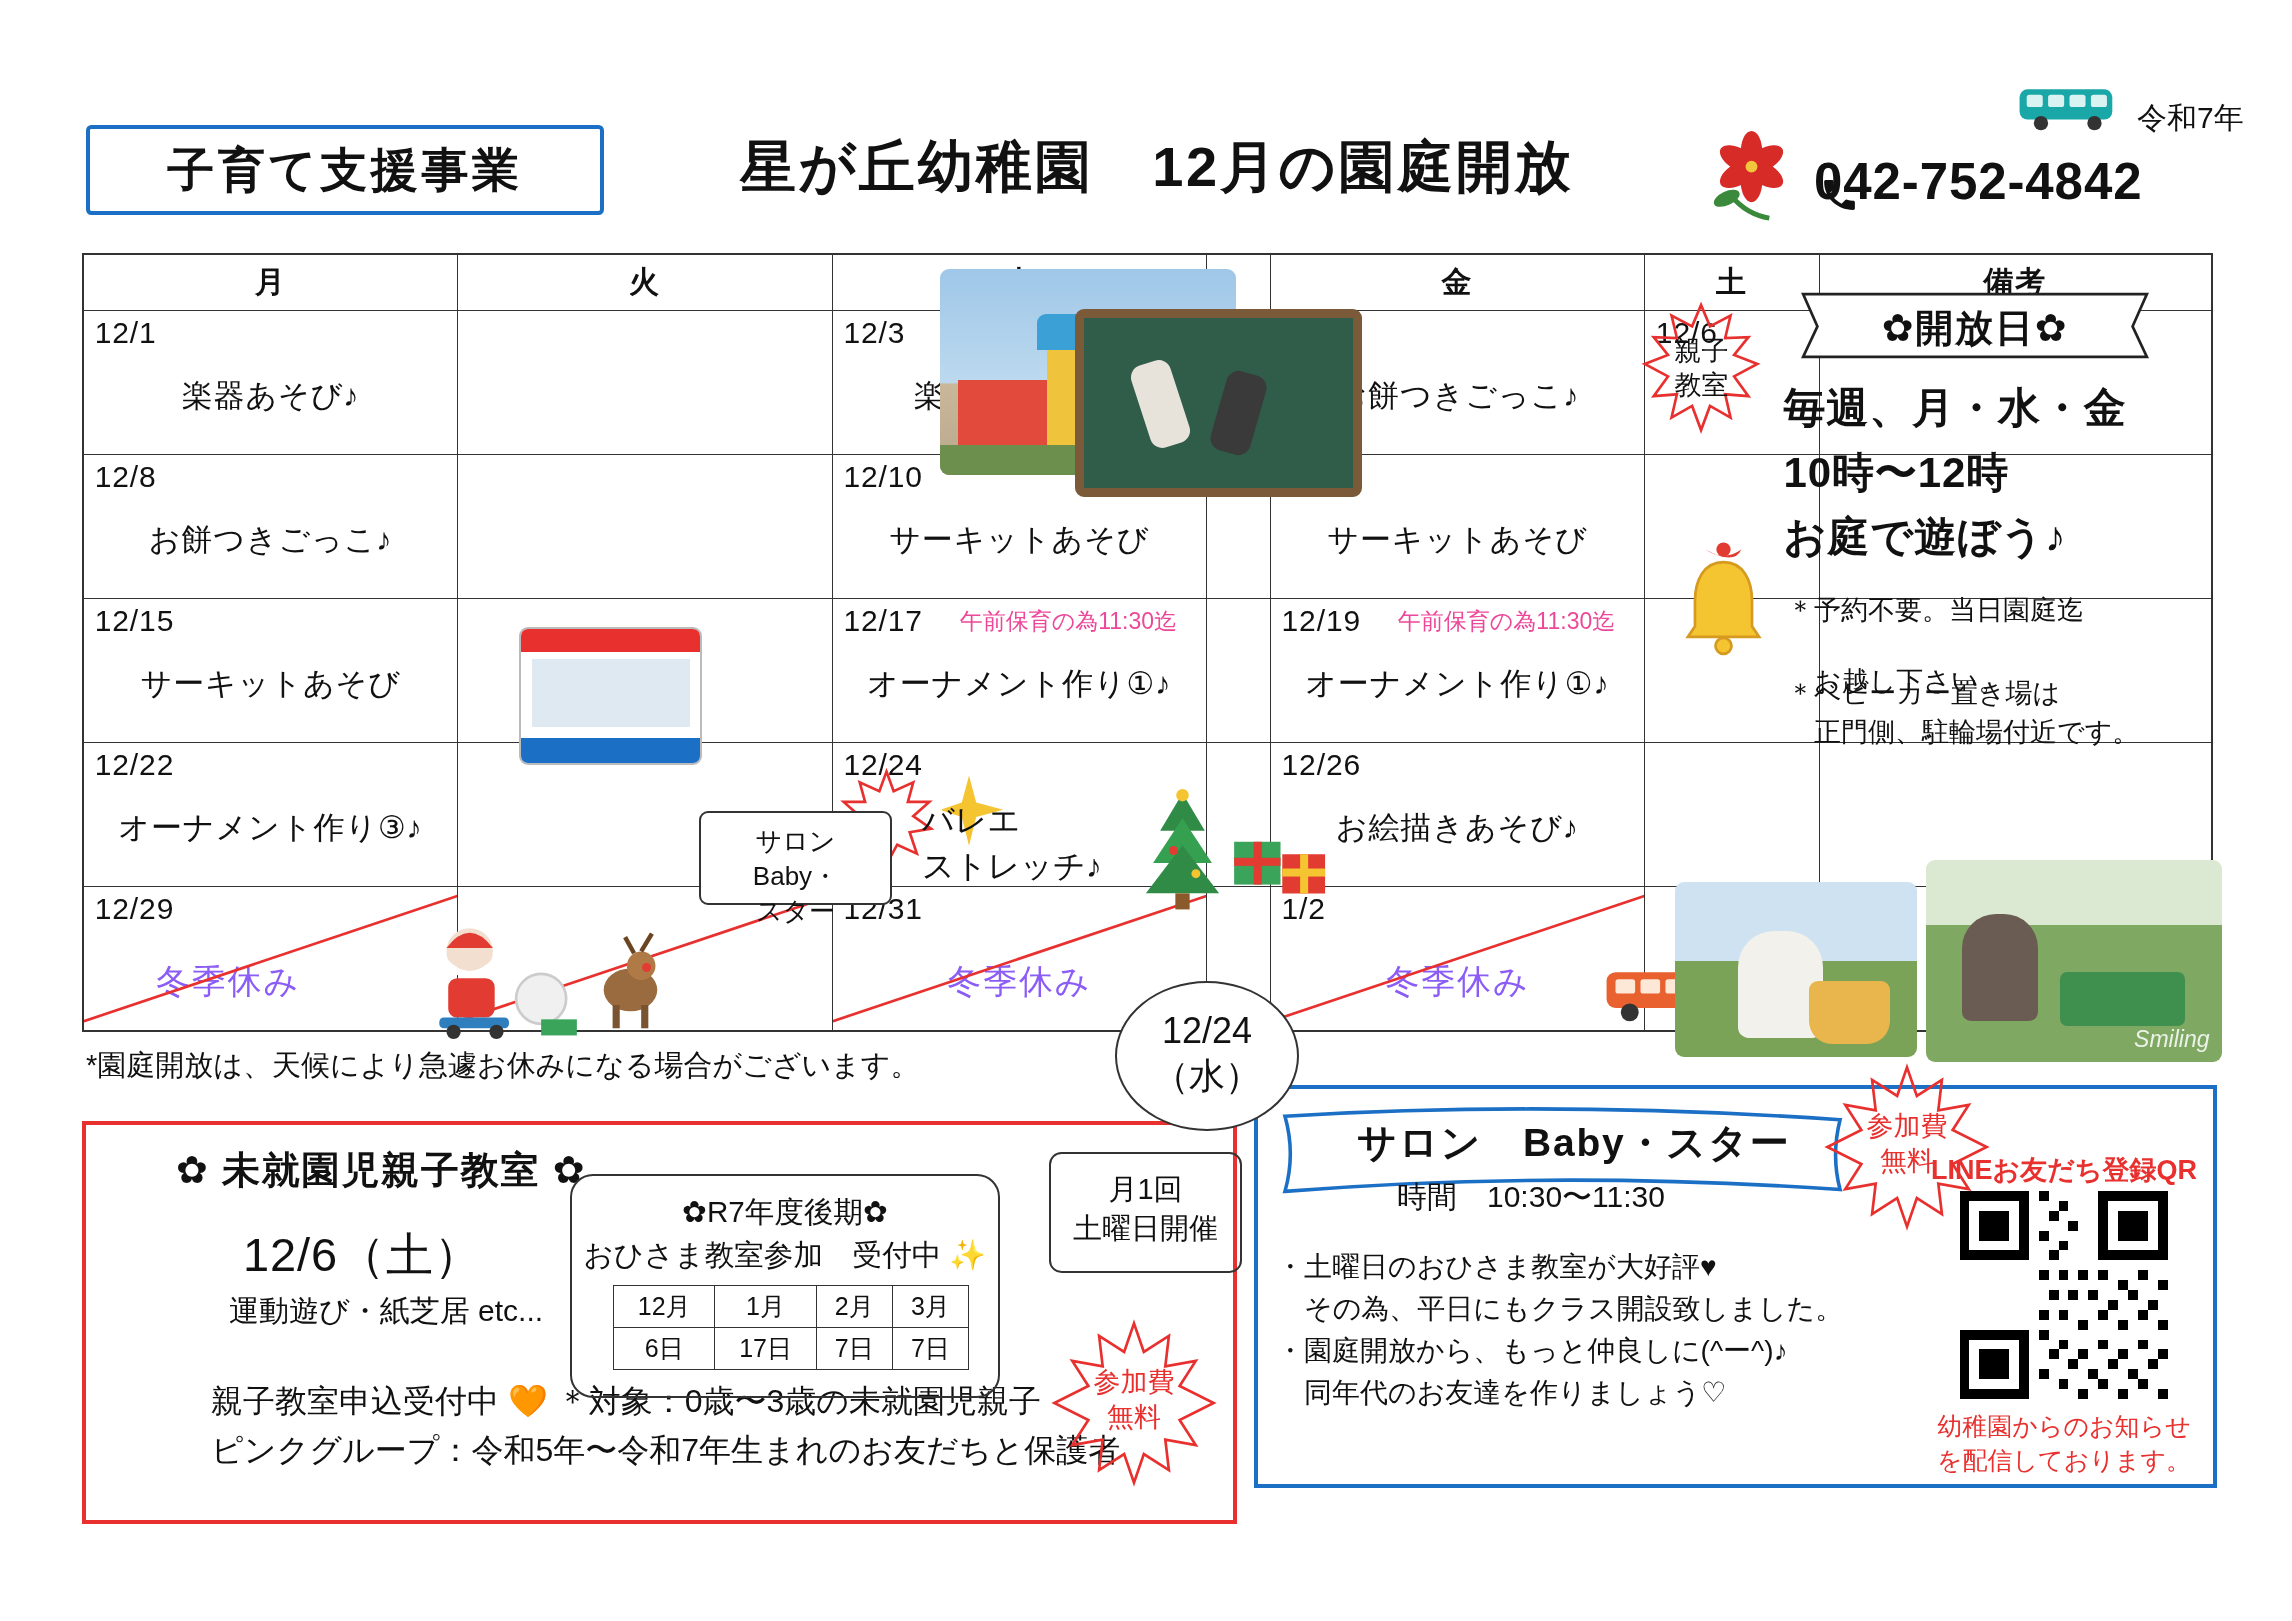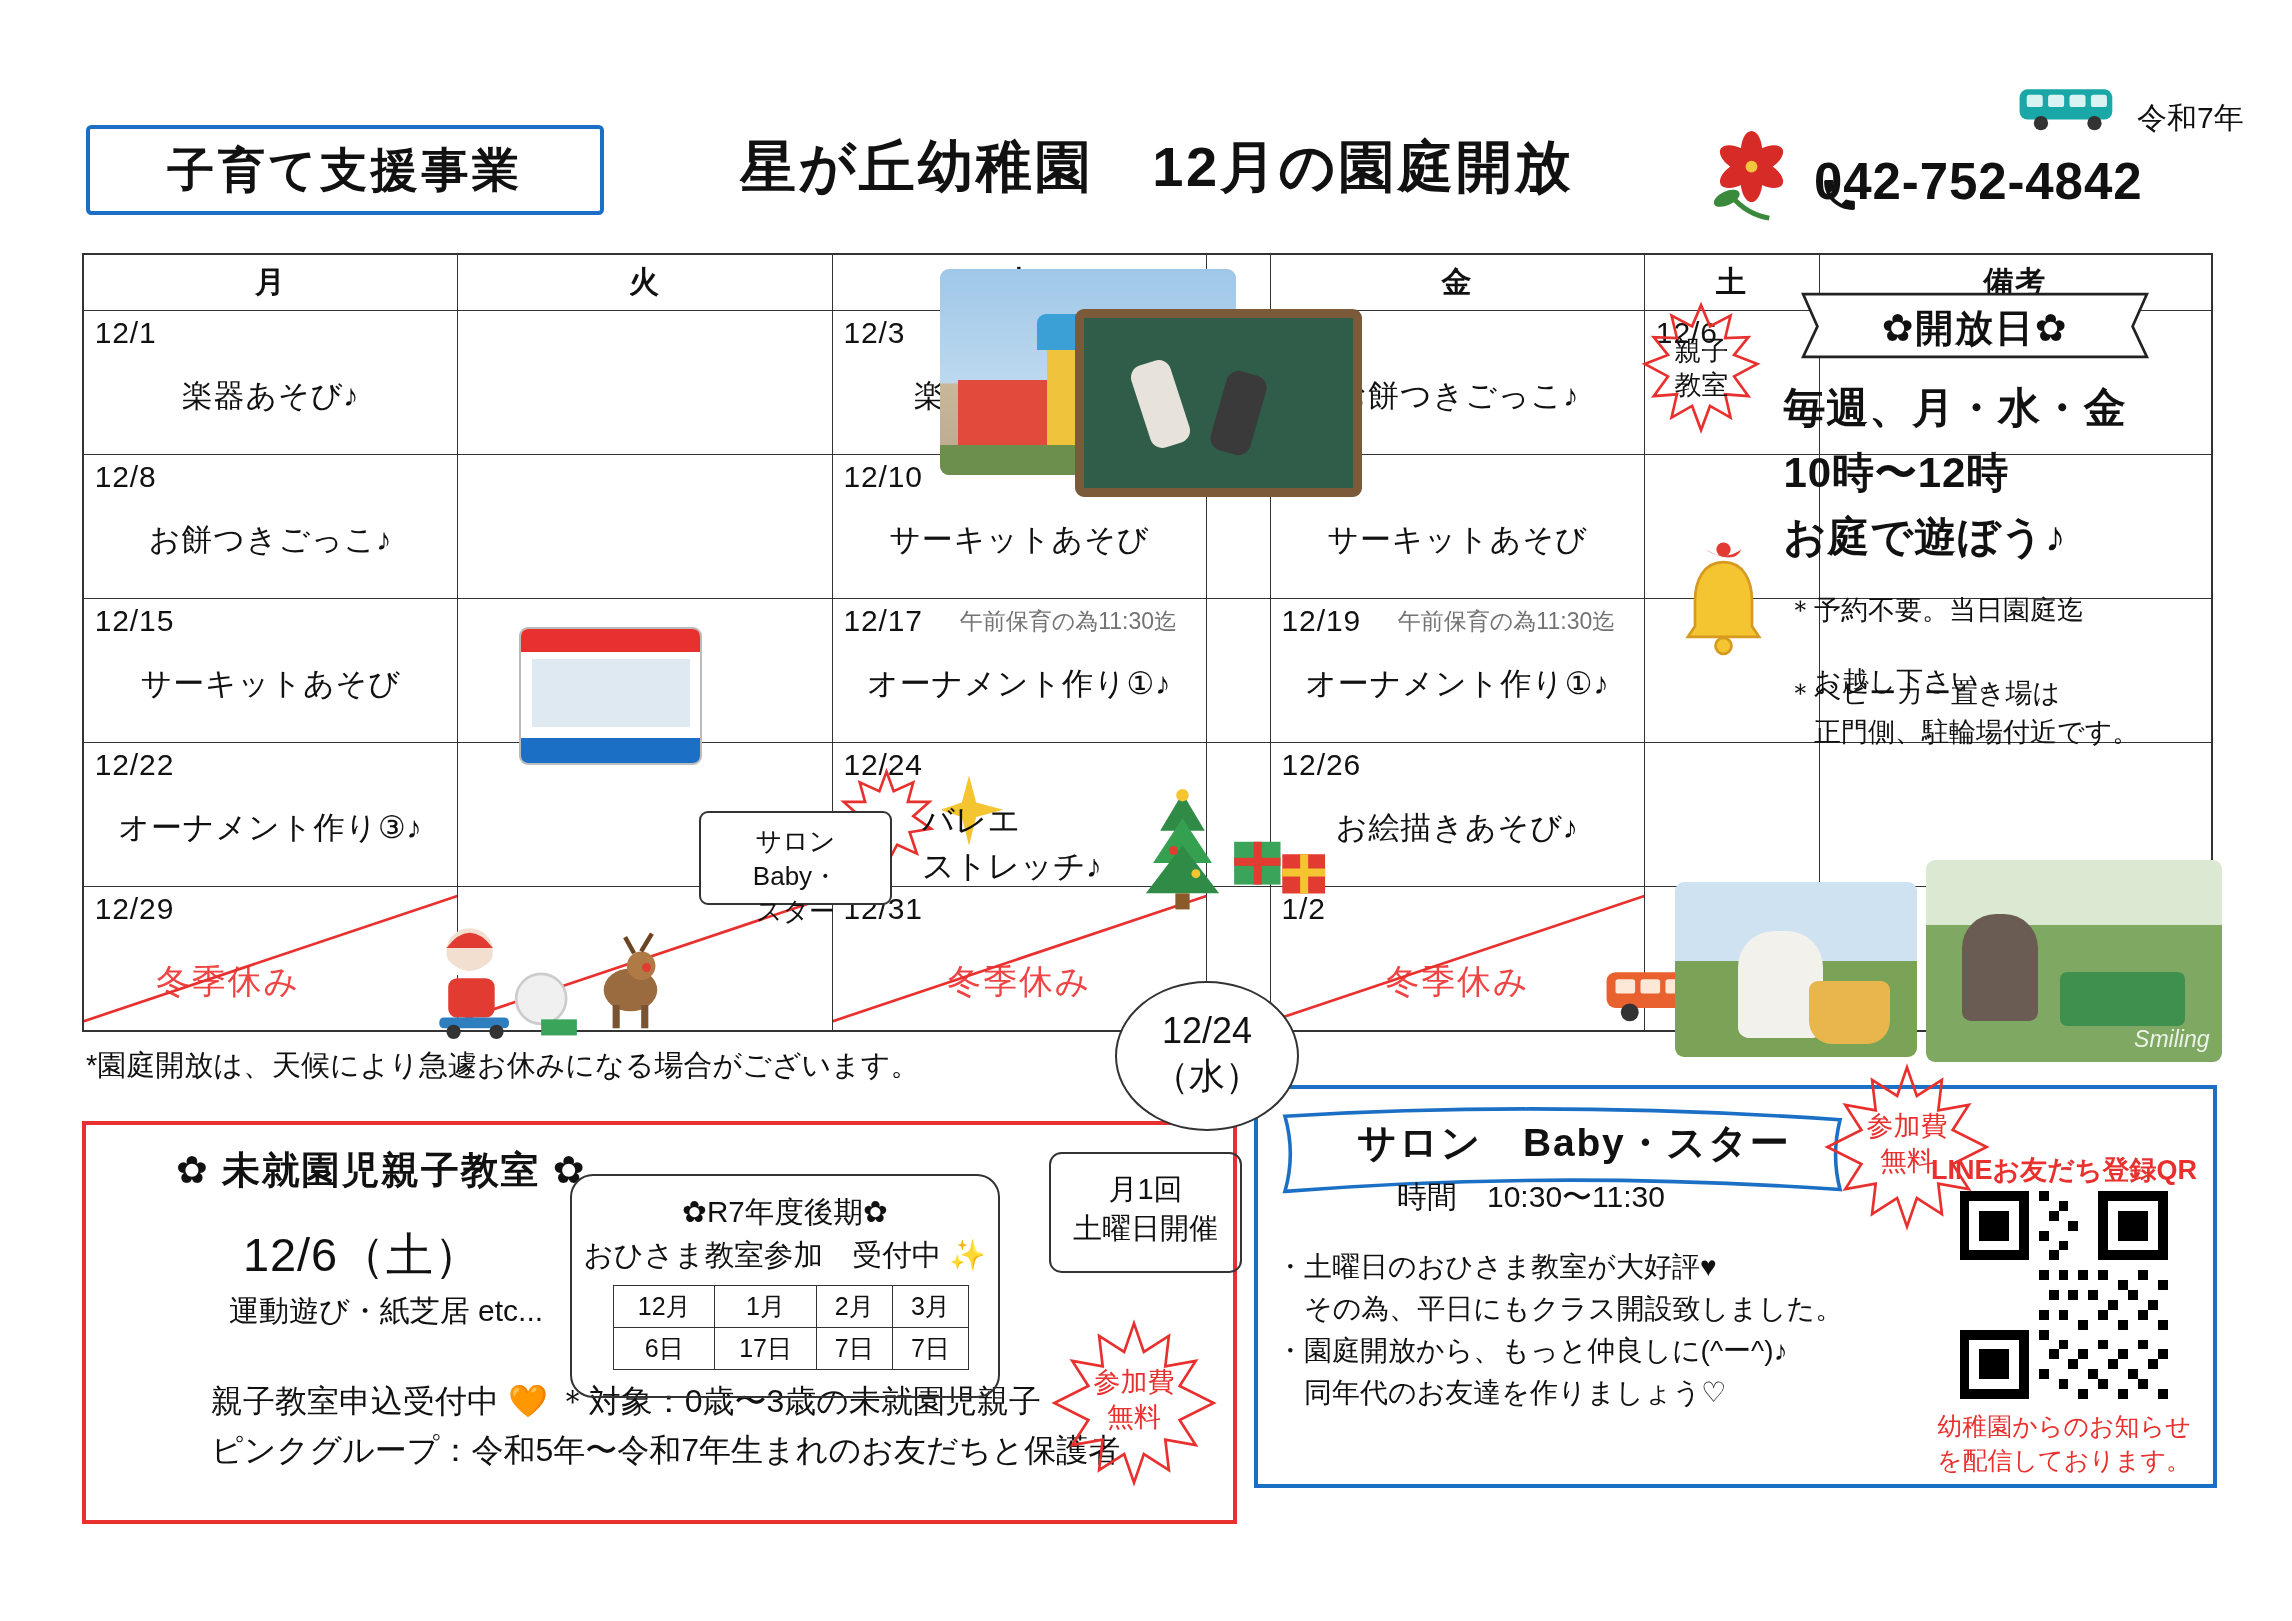--- a/index.html
+++ b/index.html
@@ -63,24 +63,24 @@
     font-size:30px;font-weight:bold;letter-spacing:1.8px;
   }
   .daynum{
     position:absolute;left:10.7px;top:5.4px;font-size:30px;letter-spacing:0.9px;
   }
   .evt{
     position:absolute;left:0;right:0;top:64px;
     text-align:center;font-size:31px;letter-spacing:0.9px;
   }
   .note-red{
-    position:absolute;left:127px;top:7.2px;color:#737373;font-size:23px;white-space:nowrap;
+    position:absolute;left:127px;top:7.2px;color:#ec4899;font-size:23px;white-space:nowrap;
   }
   .winter{
-    position:absolute;left:72px;top:72px;color:#ef4444;font-size:34px;letter-spacing:1.8px;
+    position:absolute;left:72px;top:72px;color:#8b5cf6;font-size:34px;letter-spacing:1.8px;
   }
   .winter.c{left:0;right:0;text-align:center;}
 
   
   .slash{position:absolute;left:0;top:0;width:100%;height:100%;pointer-events:none;}
 
   
   .photo{position:absolute;border-radius:9px;overflow:hidden;}
   .playground{
     left:940px;top:269px;width:296px;height:206px;

